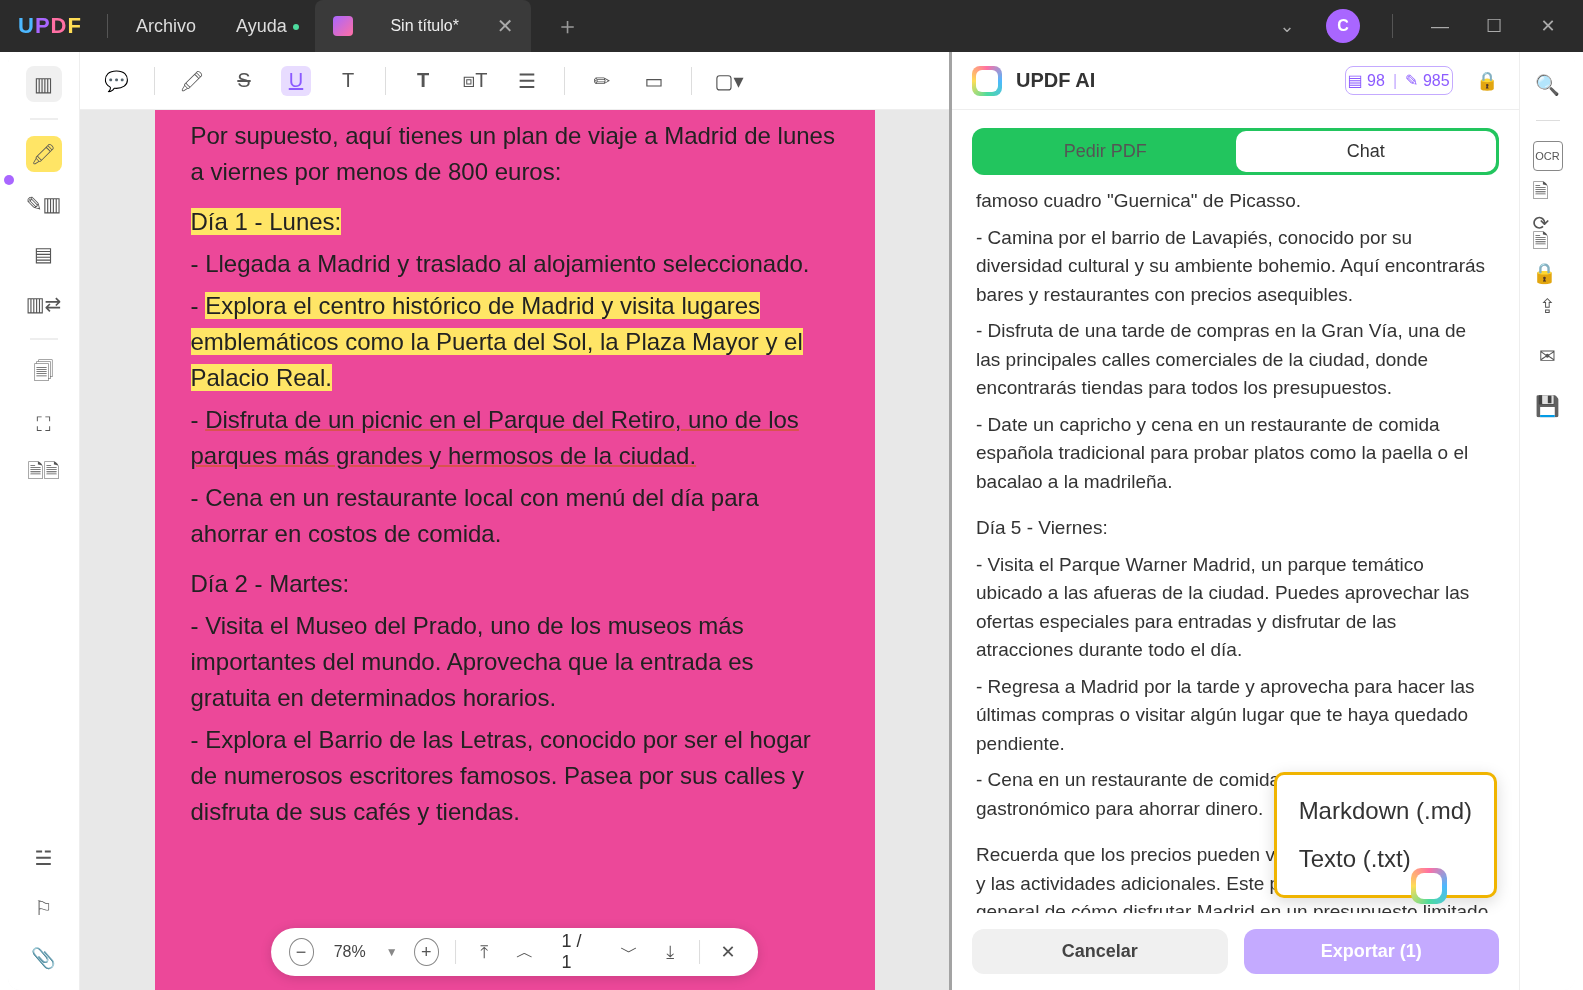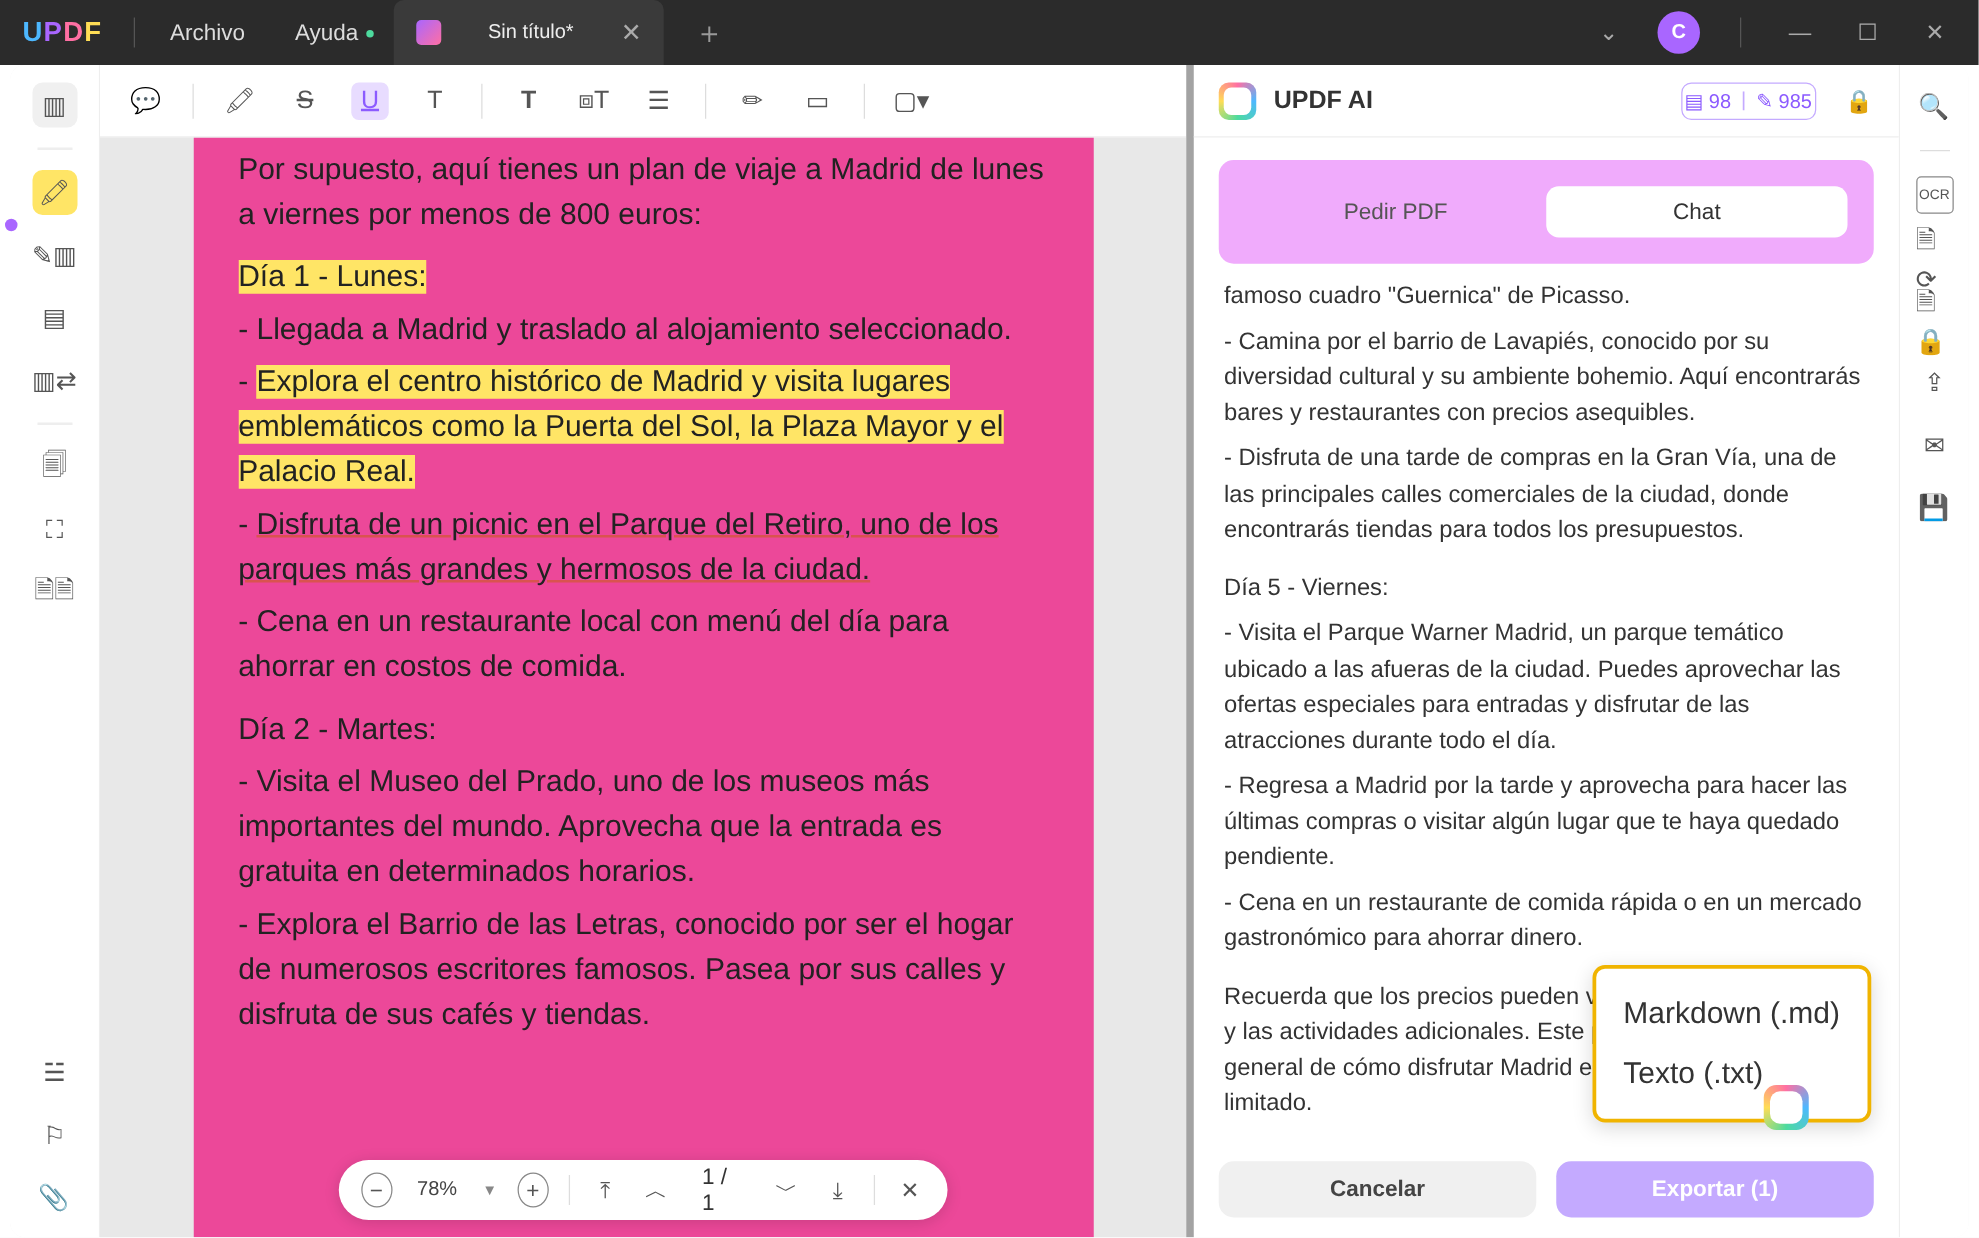--- a/index.html
+++ b/index.html
@@ -51,29 +51,29 @@
 
 .pagebar { position: absolute; bottom: 14px; left: 50%; transform: translateX(-50%); background: #fff; border-radius: 24px; box-shadow: 0 2px 12px rgba(0,0,0,0.15); height: 48px; display: flex; align-items: center; padding: 0 18px; gap: 16px; }
 .pb-btn { width: 28px; height: 28px; display: flex; align-items: center; justify-content: center; color: #555; cursor: pointer; border-radius: 50%; font-size: 18px; }
 .pb-circle { border: 1.5px solid #888; border-radius: 50%; }
 .pb-zoom { font-size: 16px; color: #444; padding: 0 4px; }
 .pb-dd { color: #888; font-size: 12px; }
 .pb-sep { width: 1px; height: 24px; background: #ddd; }
 .pb-page { font-size: 18px; color: #333; padding: 0 8px; }
 
 
-.right-panel { width: 570px; background: #fff; display: flex; flex-direction: column; border-left: 6px solid #a3a3a3; position: relative; }
+.right-panel { width: 570px; background: #fff; display: flex; flex-direction: column; border-left: 3px solid #a3a3a3; position: relative; }
 .ai-header { height: 58px; display: flex; align-items: center; padding: 0 20px; gap: 14px; border-bottom: 1px solid #eee; }
 .ai-logo { width: 30px; height: 30px; border-radius: 8px; background: conic-gradient(#ff6fa3,#4db8ff,#4ddb9e,#ffdd55,#ff6fa3); position: relative; }
 .ai-logo::after { content:''; position:absolute; inset:4px; background:#fff; border-radius:6px; }
 .ai-title { font-size: 20px; font-weight: 600; color: #333; }
 .ai-badges { margin-left: auto; display: flex; gap: 8px; border: 1.5px solid #c4aaff; border-radius: 8px; padding: 4px 2px; font-size: 16px; color: #8c5bff; align-items: center; }
 .ai-lock { color: #bbb; font-size: 18px; margin-left: 10px; }
 
-.ai-tabs { display: flex; gap: 0; margin: 18px 20px 0; background: #f0abfc; border-radius: 12px; padding: 21px; }
+.ai-tabs { display: flex; gap: 0; margin: 18px 20px 0; background: #22c55e; border-radius: 12px; padding: 3px; }
 .ai-tab { flex: 1; text-align: center; padding: 10px; font-size: 18px; color: #555; cursor: pointer; border-radius: 10px; }
 .ai-tab.active { background: #fff; color: #333; }
 
 .ai-content { flex: 1; overflow: auto; padding: 12px 24px; font-size: 19px; line-height: 1.5; color: #333; }
 .ai-content p { margin-bottom: 8px; }
 
 .ai-actions { display: flex; gap: 16px; padding: 16px 20px; }
 .ai-btn { flex: 1; padding: 12px; border-radius: 12px; font-size: 18px; text-align: center; cursor: pointer; border: none; font-weight: bold; }
 .ai-btn.cancel { background: #f0f0f0; color: #444; }
 .ai-btn.export { background: #c4aaff; color: #fff; }
@@ -215,20 +215,21 @@
 
     <div class="ai-tabs">
       <div class="ai-tab">Pedir PDF</div>
       <div class="ai-tab active">Chat</div>
     </div>
 
     <div class="ai-content">
       <p>famoso cuadro "Guernica" de Picasso.</p>
       <p>- Camina por el barrio de Lavapiés, conocido por su diversidad cultural y su ambiente bohemio. Aquí encontrarás bares y restaurantes con precios asequibles.</p>
       <p>- Disfruta de una tarde de compras en la Gran Vía, una de las principales calles comerciales de la ciudad, donde encontrarás tiendas para todos los presupuestos.</p>
+      <p>- Date un capricho y cena en un restaurante de comida española tradicional para probar platos como la paella o el bacalao a la madrileña.</p>
       <p style="margin-top:18px;">Día 5 - Viernes:</p>
       <p>- Visita el Parque Warner Madrid, un parque temático ubicado a las afueras de la ciudad. Puedes aprovechar las ofertas especiales para entradas y disfrutar de las atracciones durante todo el día.</p>
       <p>- Regresa a Madrid por la tarde y aprovecha para hacer las últimas compras o visitar algún lugar que te haya quedado pendiente.</p>
       <p>- Cena en un restaurante de comida rápida o en un mercado gastronómico para ahorrar dinero.</p>
       <p style="margin-top:18px;">Recuerda que los precios pueden variar según la temporada y las actividades adicionales. Este plan te brinda una idea general de cómo disfrutar Madrid en un presupuesto limitado.</p>
     </div>
 
     <div class="export-popup">
       <div class="export-opt">Markdown (.md)</div>
       <div class="export-opt">Texto (.txt)</div>

